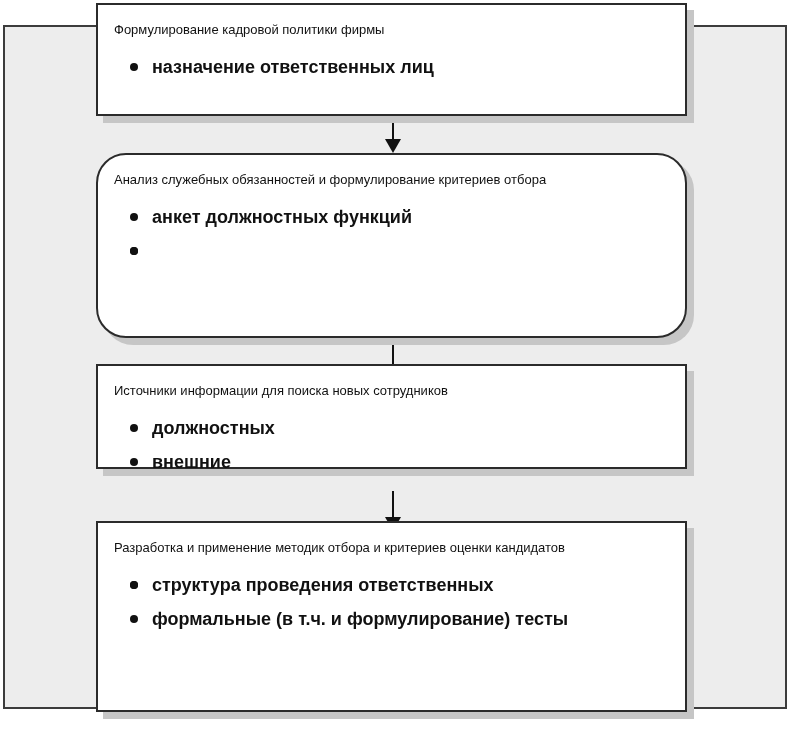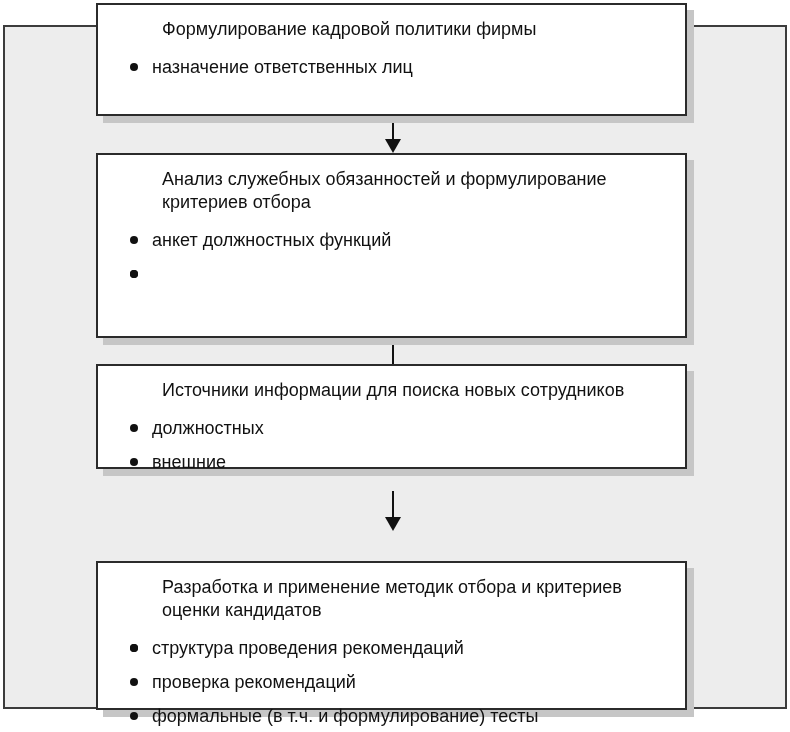--- a/index.html
+++ b/index.html
@@ -31,42 +31,42 @@
     width: 591px;
     box-sizing: border-box;
     background: #ffffff;
     border: 2px solid #2b2b2b;
     box-shadow: 7px 7px 0 0 #c6c6c6;
     z-index: 2;
     padding: 13px 20px 0 16px;
     color: #111111;
   }
   .box-1 { top: 3px;   height: 113px; }
-  .box-2 { top: 153px; height: 185px; }
+  .box-2 { top: 153px; height: 185px; border-radius: 30px; }
   .box-3 { top: 364px; height: 105px; }
-  .box-4 { top: 561px; height: 149px; }
+  .box-4 { top: 521px; height: 191px; }
   .title {
-    font-size: 18px;
+    font-size: 13px;
     line-height: 23px;
     color: #111111;
-    margin-left: 48px;
   }
   .box-2 .title { max-width: 460px; }
   .box-4 .title { max-width: 500px; }
   ul.items {
     list-style: none;
     margin: 14px 0 0 0;
     padding: 0 0 0 16px;
   }
   ul.items li {
     position: relative;
     padding-left: 22px;
     margin-bottom: 10px;
     font-size: 18px;
     line-height: 24px;
+    font-weight: bold;
   }
   .box-2 ul.items li:nth-child(3) { max-width: 430px; }
   .dot {
     position: absolute;
     left: 0;
     top: 8px;
     width: 8px;
     height: 8px;
     background: #111111;
     border-radius: 50%;
@@ -162,25 +162,21 @@
   </div>
 
   <div class="box box-4">
     <div class="title">Разработка и применение методик отбора и критериев оценки кандидатов</div>
     <ul class="items">
       <li>
         <span class="dot"></span>
       </li>
       <li>
         <span class="dot"></span>
-        <span>структура проведения рекомендаций</span>
-      </li>
-      <li>
-        <span class="dot"></span>
-        <span>проверка рекомендаций</span>
+        <span>структура проведения ответственных</span>
       </li>
       <li>
         <span class="dot"></span>
         <span>формальные (в т.ч. и формулирование) тесты</span>
       </li>
     </ul>
   </div>
 
 </div>
 

